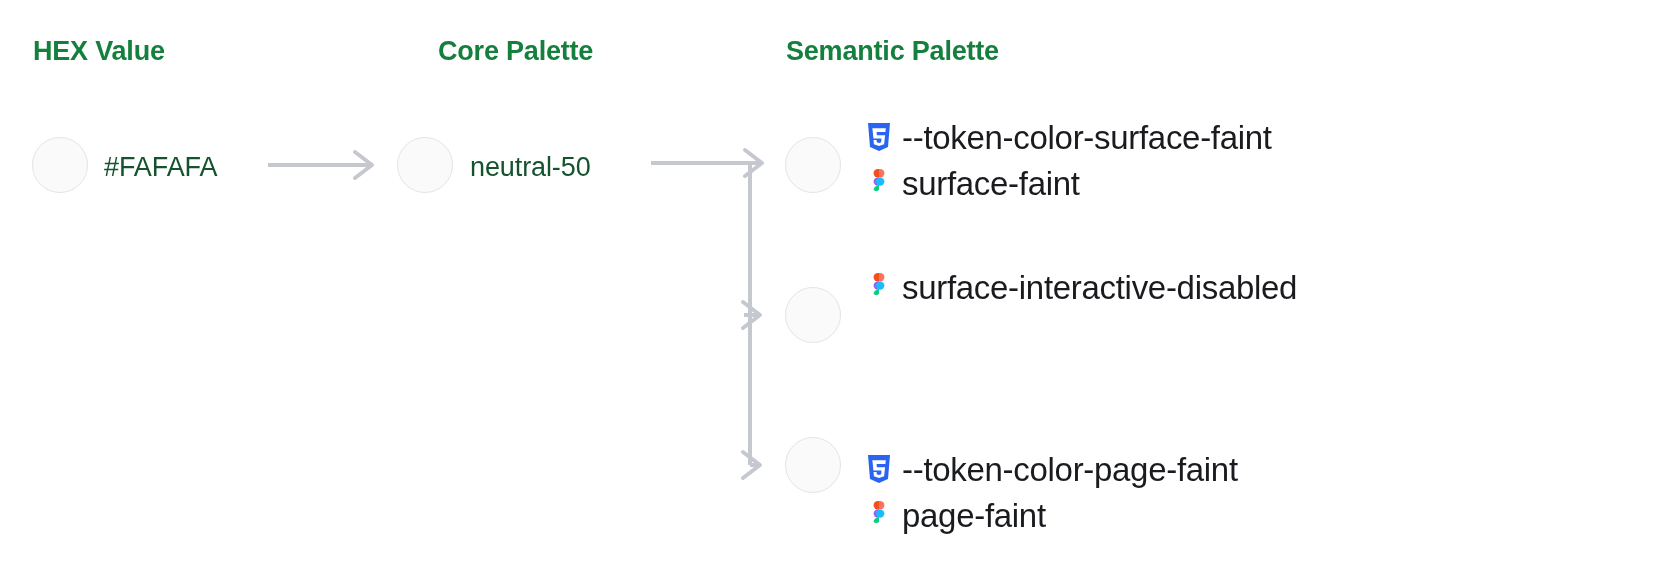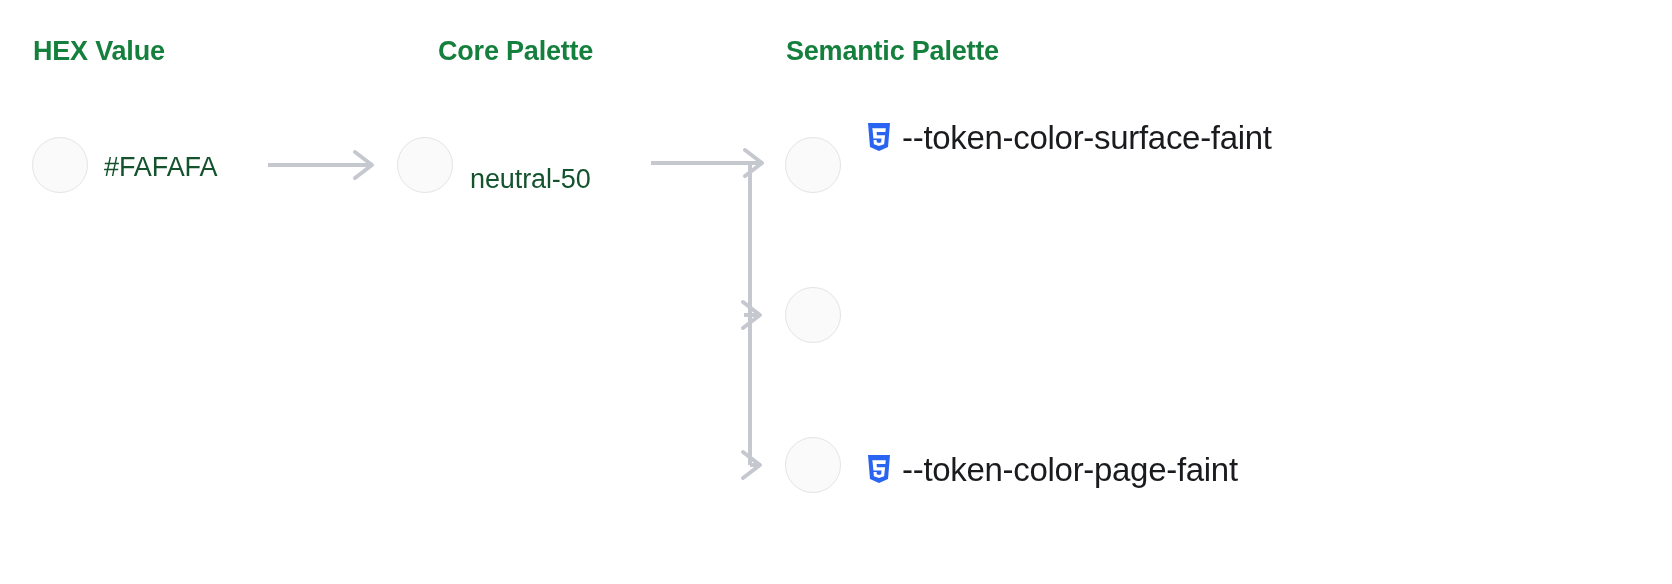--- a/index.html
+++ b/index.html
@@ -50,21 +50,21 @@
 
   
   .value-label {
     position: absolute;
     font-size: 27px;
     color: #14532d;
     white-space: nowrap;
     letter-spacing: -0.1px;
   }
   #lbl-hex  { left: 104px; top: 152px; }
-  #lbl-core { left: 470px; top: 164px; }
+  #lbl-core { left: 470px; top: 152px; }
 
   
   #connectors {
     position: absolute;
     left: 0; top: 0;
     width: 1672px;
     height: 584px;
     pointer-events: none;
   }
 
@@ -152,31 +152,67 @@
     <div class="token-line">
       <span class="icon">
         <svg viewBox="0 0 26 30" width="26" height="30">
           <path d="M2 1 L24 1 L22 25 L13 29 L4 25 Z" fill="#2965F1"></path>
           <path d="M13 3.5 L22 3.5 L20.3 23.6 L13 26.7 Z" fill="#2965F1"></path>
           <path d="M6.2 6.3 L19.8 6.3 L19.4 10 L10.6 10 L10.9 13.2 L19.1 13.2 L18.1 22.2 L13 23.9 L7.9 22.2 L7.55 18.1 L10.6 18.1 L10.8 20.2 L13 20.9 L15.2 20.2 L15.5 16.6 L7.4 16.6 L6.6 8 Z" fill="#ffffff"></path>
         </svg>
       </span>
       <span class="token-text">--token-color-surface-faint</span>
     </div>
+    <div class="token-line">
+      <span class="icon figma">
+        <svg viewBox="0 0 26 30" width="26" height="30">
+          <path d="M7.6 5.2 A4.2 4.2 0 0 1 11.8 1 L13 1 L13 9.4 L11.8 9.4 A4.2 4.2 0 0 1 7.6 5.2 Z" fill="#F24E1E"></path>
+          <path d="M13 1 L14.2 1 A4.2 4.2 0 0 1 14.2 9.4 L13 9.4 Z" fill="#FF7262"></path>
+          <path d="M7.6 13.6 A4.2 4.2 0 0 1 11.8 9.4 L13 9.4 L13 17.8 L11.8 17.8 A4.2 4.2 0 0 1 7.6 13.6 Z" fill="#A259FF"></path>
+          <circle cx="14.2" cy="13.6" r="4.2" fill="#1ABCFE"></circle>
+          <path d="M7.6 22 A4.2 4.2 0 0 1 11.8 17.8 L13 17.8 L13 22 A4.2 4.2 0 0 1 7.6 22 Z" fill="#0ACF83"></path>
+        </svg>
+      </span>
+      <span class="token-text">surface-faint</span>
+    </div>
   </div>
 
   <div class="sem-row" id="sem-row-1">
+    <div class="token-line">
+      <span class="icon figma">
+        <svg viewBox="0 0 26 30" width="26" height="30">
+          <path d="M7.6 5.2 A4.2 4.2 0 0 1 11.8 1 L13 1 L13 9.4 L11.8 9.4 A4.2 4.2 0 0 1 7.6 5.2 Z" fill="#F24E1E"></path>
+          <path d="M13 1 L14.2 1 A4.2 4.2 0 0 1 14.2 9.4 L13 9.4 Z" fill="#FF7262"></path>
+          <path d="M7.6 13.6 A4.2 4.2 0 0 1 11.8 9.4 L13 9.4 L13 17.8 L11.8 17.8 A4.2 4.2 0 0 1 7.6 13.6 Z" fill="#A259FF"></path>
+          <circle cx="14.2" cy="13.6" r="4.2" fill="#1ABCFE"></circle>
+          <path d="M7.6 22 A4.2 4.2 0 0 1 11.8 17.8 L13 17.8 L13 22 A4.2 4.2 0 0 1 7.6 22 Z" fill="#0ACF83"></path>
+        </svg>
+      </span>
+      <span class="token-text">surface-interactive-disabled</span>
+    </div>
   </div>
 
   <div class="sem-row" id="sem-row-2">
     <div class="token-line">
       <span class="icon">
         <svg viewBox="0 0 26 30" width="26" height="30">
           <path d="M2 1 L24 1 L22 25 L13 29 L4 25 Z" fill="#2965F1"></path>
           <path d="M13 3.5 L22 3.5 L20.3 23.6 L13 26.7 Z" fill="#2965F1"></path>
           <path d="M6.2 6.3 L19.8 6.3 L19.4 10 L10.6 10 L10.9 13.2 L19.1 13.2 L18.1 22.2 L13 23.9 L7.9 22.2 L7.55 18.1 L10.6 18.1 L10.8 20.2 L13 20.9 L15.2 20.2 L15.5 16.6 L7.4 16.6 L6.6 8 Z" fill="#ffffff"></path>
         </svg>
       </span>
       <span class="token-text">--token-color-page-faint</span>
     </div>
+    <div class="token-line">
+      <span class="icon figma">
+        <svg viewBox="0 0 26 30" width="26" height="30">
+          <path d="M7.6 5.2 A4.2 4.2 0 0 1 11.8 1 L13 1 L13 9.4 L11.8 9.4 A4.2 4.2 0 0 1 7.6 5.2 Z" fill="#F24E1E"></path>
+          <path d="M13 1 L14.2 1 A4.2 4.2 0 0 1 14.2 9.4 L13 9.4 Z" fill="#FF7262"></path>
+          <path d="M7.6 13.6 A4.2 4.2 0 0 1 11.8 9.4 L13 9.4 L13 17.8 L11.8 17.8 A4.2 4.2 0 0 1 7.6 13.6 Z" fill="#A259FF"></path>
+          <circle cx="14.2" cy="13.6" r="4.2" fill="#1ABCFE"></circle>
+          <path d="M7.6 22 A4.2 4.2 0 0 1 11.8 17.8 L13 17.8 L13 22 A4.2 4.2 0 0 1 7.6 22 Z" fill="#0ACF83"></path>
+        </svg>
+      </span>
+      <span class="token-text">page-faint</span>
+    </div>
   </div>
 
 </div>
 
 </body></html>

